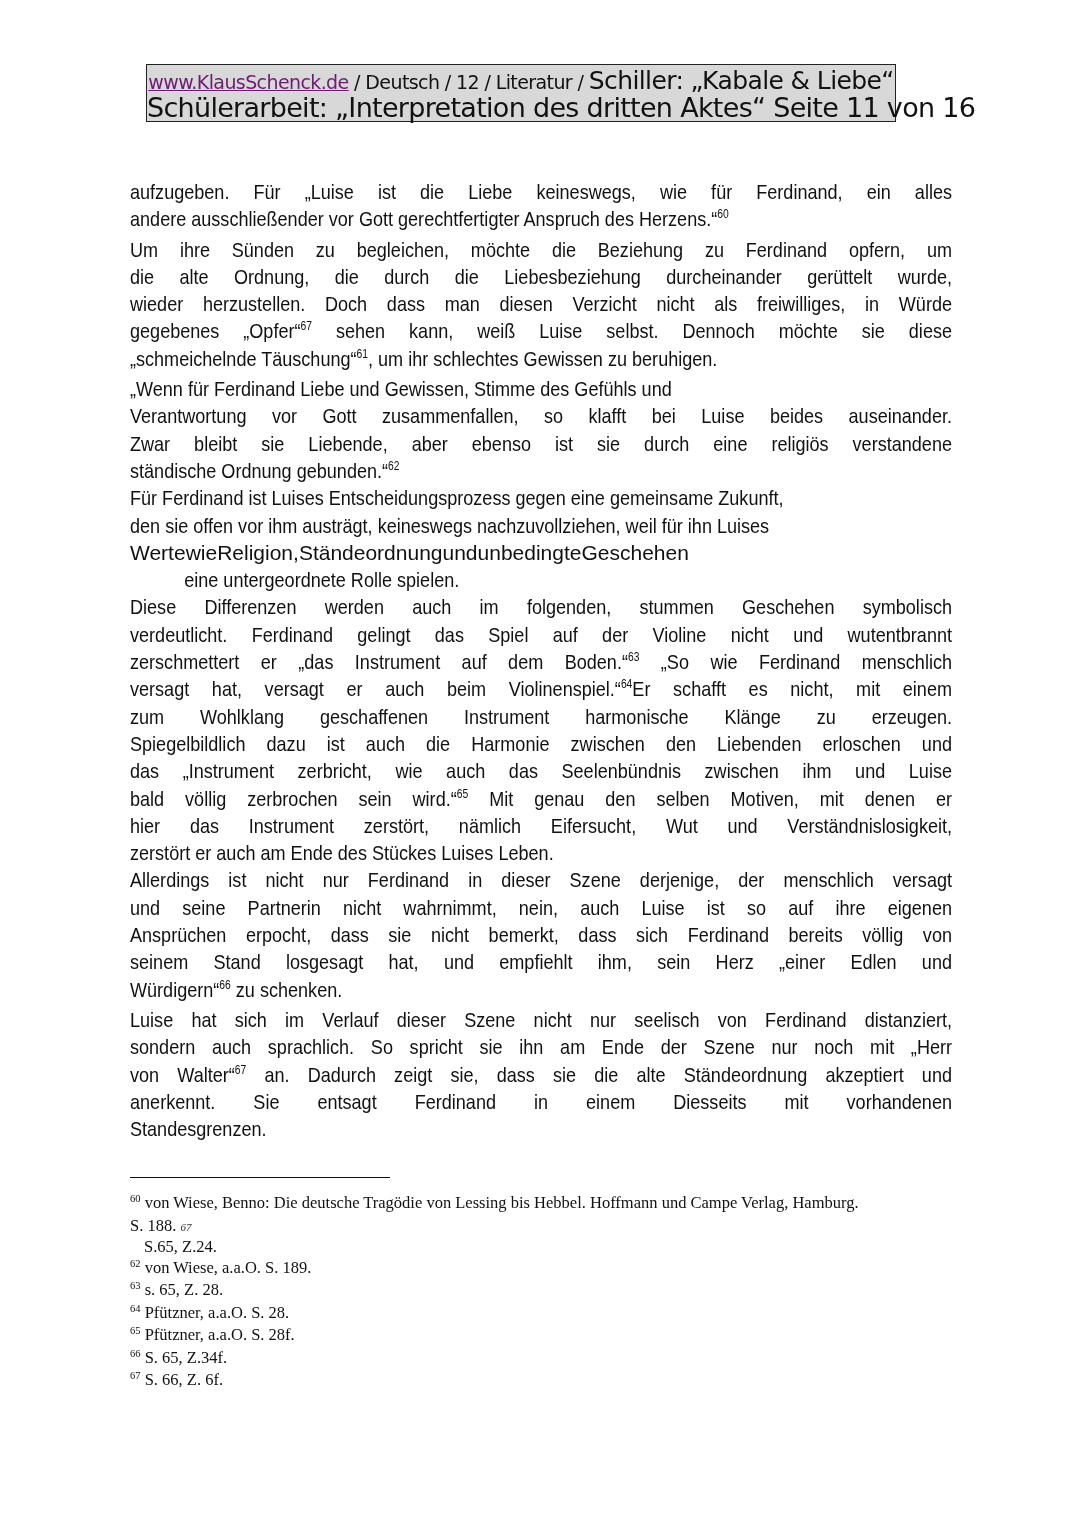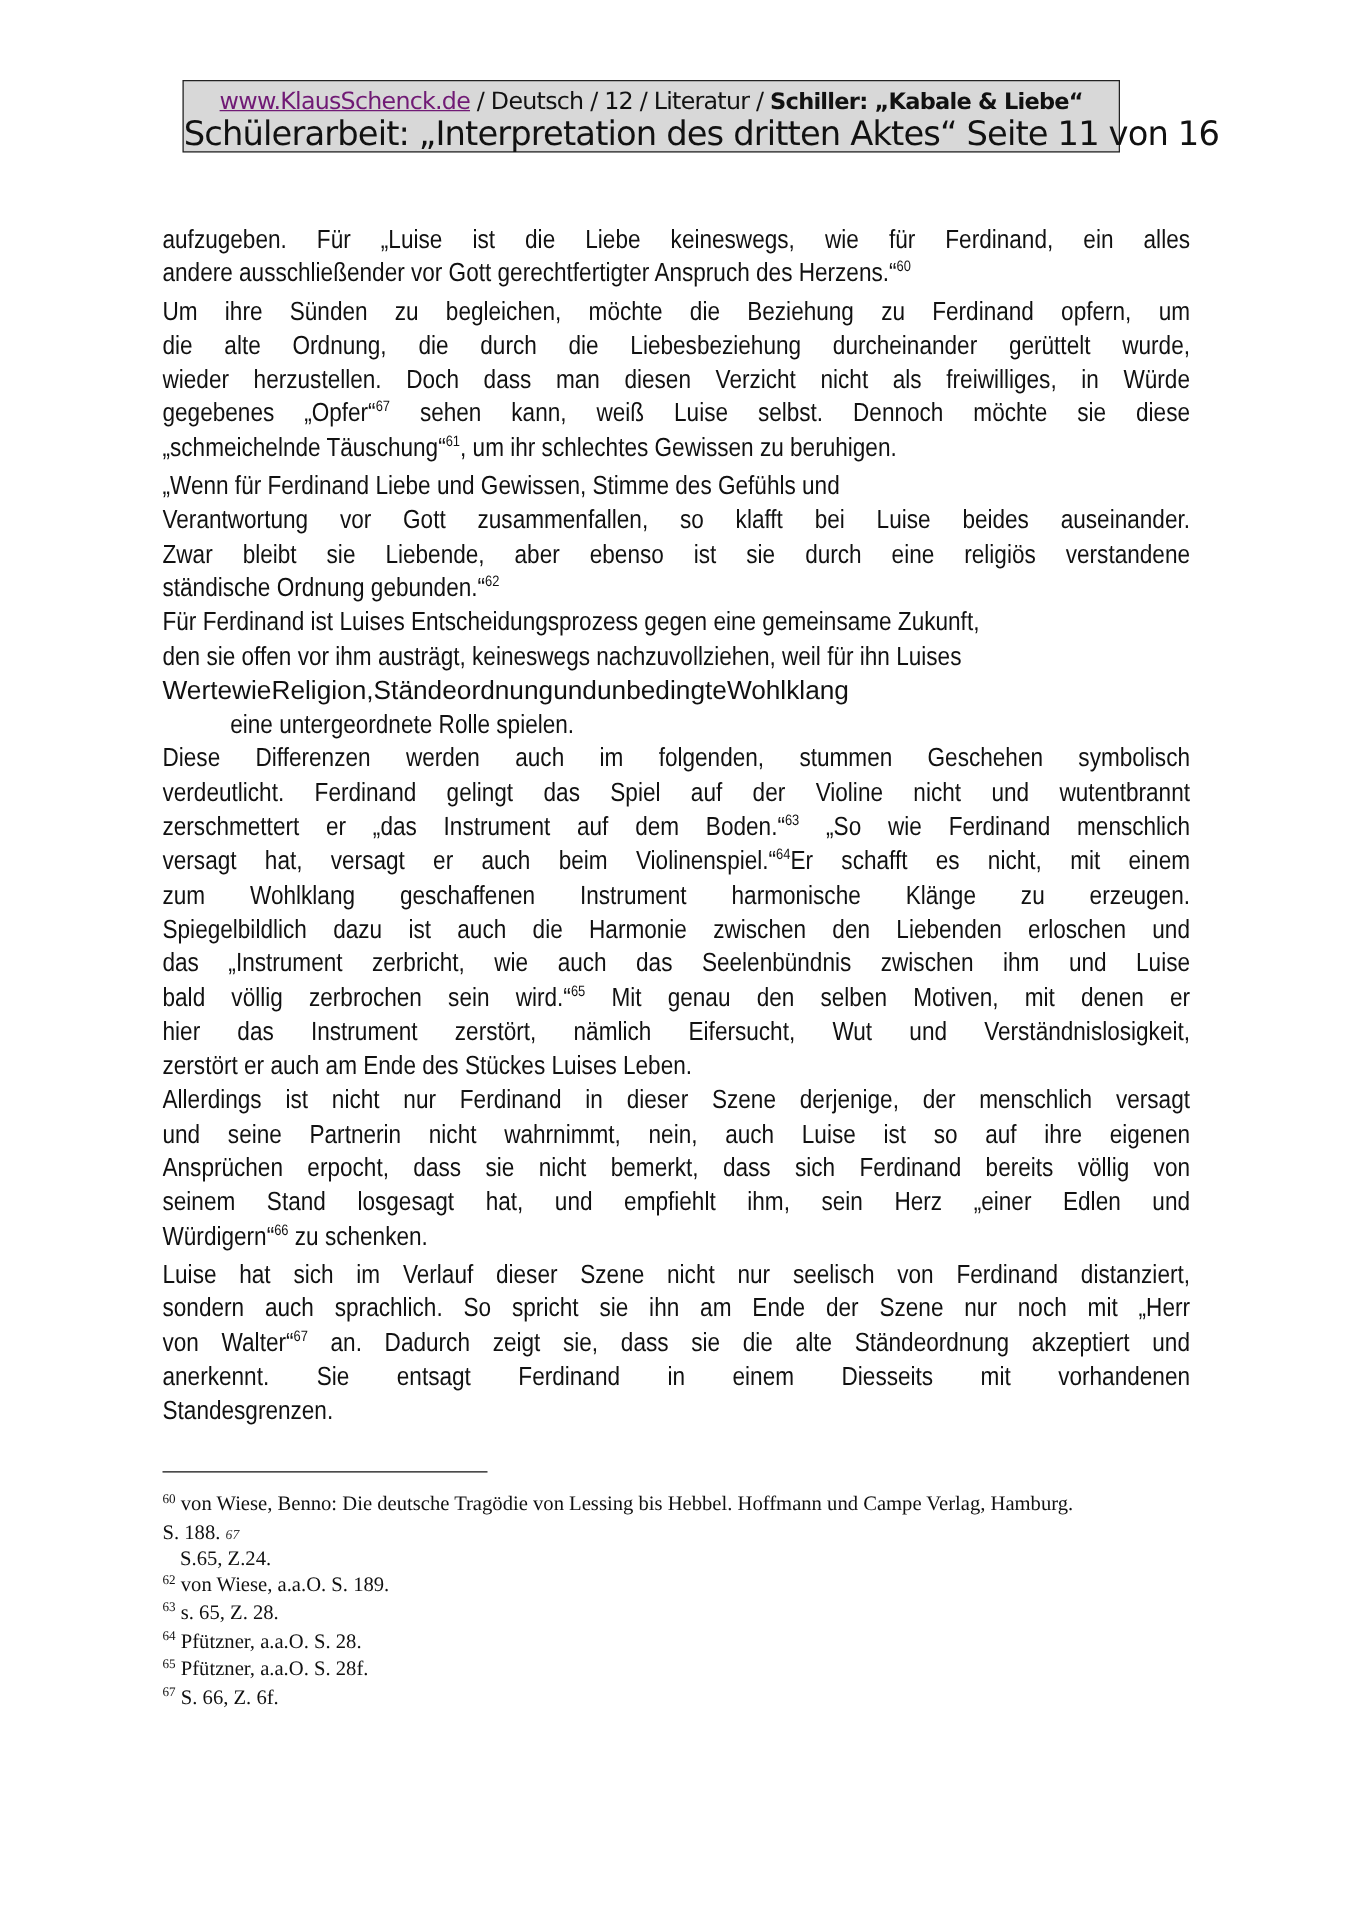--- a/index.html
+++ b/index.html
@@ -5,21 +5,21 @@
   html, body { margin: 0; padding: 0; background: #ffffff; }
   body { width: 1080px; height: 1528px; position: relative; overflow: hidden; }
   .header-box {
     position: absolute; left: 146px; top: 64px; width: 750px; height: 58px;
     background: #d8d8d8; border: 1.5px solid #222; box-sizing: border-box;
     font-family: "DejaVu Sans", sans-serif; color: #111; text-align: center;
   }
   .header-line1 { position: absolute; left: 0; right: 0; top: 3px; font-size: 19px; line-height: 26px; white-space: nowrap; letter-spacing: -0.6px; }
   .header-line2 { position: absolute; left: 0; right: 0; top: 29px; font-size: 27px; line-height: 28px; white-space: nowrap; letter-spacing: -0.7px; }
   .header-link { color: #701a75; text-decoration: underline; }
-  .header-bold { font-weight: bold; font-size: 18px; }
+  .header-bold { font-weight: normal; font-size: 25px; }
   .body-text {
     position: absolute; left: 130px; top: 158px; width: 822px;
     font-family: "Liberation Sans", sans-serif; font-size: 21px; color: #111; margin-top: 20px;
   }
   .line { display: block; height: 27.3px; line-height: 27.3px; white-space: nowrap; transform-origin: left center; }
   .line.j { text-align: justify; text-align-last: justify; }
   .para-gap { height: 3px; }
   sup.fn { font-size: 12px; line-height: 0; vertical-align: 8px; }
   .indent { padding-left: 63px; }
   .footnote-rule { position: absolute; left: 130px; top: 1177px; width: 260px; height: 0; border-top: 1.3px solid #111; }
@@ -66,21 +66,21 @@
     <div>
       <span class="line" style="display: block; transform: scaleX(0.86); width: 955.814px;"><span>Für Ferdinand ist Luises Entscheidungsprozess gegen eine gemeinsame Zukunft,</span></span>
       <span class="line" style="display: block; transform: scaleX(0.86); width: 955.814px;"><span>den sie offen vor ihm austrägt, keineswegs nachzuvollziehen, weil für ihn Luises</span></span>
       <span class="line" style="display: flex; justify-content: flex-start; width: 808px;">
         <span>Werte</span>
         <span>wie</span>
         <span>Religion,</span>
         <span>Ständeordnung</span>
         <span>und</span>
         <span>unbedingte</span>
-        <span>Wohlklang</span>
+        <span>Geschehen</span>
       </span>
       <span class="line indent" style="display: block; transform: scaleX(0.86); width: 955.814px;"><span>eine untergeordnete Rolle spielen.</span></span>
     </div>
     <div>
       <span class="line j" style="display: block; transform: scaleX(0.86); width: 955.814px; white-space: normal; overflow: hidden;"><span>Diese Differenzen werden auch im folgenden, stummen Geschehen symbolisch</span></span>
       <span class="line j" style="display: block; transform: scaleX(0.86); width: 955.814px; white-space: normal; overflow: hidden;"><span>verdeutlicht. Ferdinand gelingt das Spiel auf der Violine nicht und wutentbrannt</span></span>
       <span class="line j" style="display: block; transform: scaleX(0.86); width: 955.814px; white-space: normal; overflow: hidden;"><span>zerschmettert er „das Instrument auf dem Boden.“</span><sup class="fn">63</sup><span> „So wie Ferdinand menschlich</span></span>
       <span class="line j" style="display: block; transform: scaleX(0.86); width: 955.814px; white-space: normal; overflow: hidden;"><span>versagt hat, versagt er auch beim Violinenspiel.“</span><sup class="fn">64</sup><span>Er schafft es nicht, mit einem</span></span>
       <span class="line j" style="display: block; transform: scaleX(0.86); width: 955.814px; white-space: normal; overflow: hidden;"><span>zum Wohlklang geschaffenen Instrument harmonische Klänge zu erzeugen.</span></span>
       <span class="line j" style="display: block; transform: scaleX(0.86); width: 955.814px; white-space: normal; overflow: hidden;"><span>Spiegelbildlich dazu ist auch die Harmonie zwischen den Liebenden erloschen und</span></span>
@@ -108,14 +108,15 @@
 
 <div class="footnote-rule"></div>
 <div class="footnotes" id="footnotes">
     <span class="fline"><sup class="fnn">60</sup> <span>von Wiese, Benno: Die deutsche Tragödie von Lessing bis Hebbel. Hoffmann und Campe Verlag, Hamburg.</span></span>
     <span class="fline tight"><span>S. 188.</span> <span class="small67">67</span></span>
     <span class="fline tight fn-indent"><span>S.65, Z.24.</span></span>
     <span class="fline"><sup class="fnn">62</sup> <span>von Wiese, a.a.O. S. 189.</span></span>
     <span class="fline"><sup class="fnn">63</sup> <span>s. 65, Z. 28.</span></span>
     <span class="fline"><sup class="fnn">64</sup> <span>Pfützner, a.a.O. S. 28.</span></span>
     <span class="fline"><sup class="fnn">65</sup> <span>Pfützner, a.a.O. S. 28f.</span></span>
+    <span class="fline"><sup class="fnn">66</sup> <span>S. 65, Z.34f.</span></span>
     <span class="fline"><sup class="fnn">67</sup> <span>S. 66, Z. 6f.</span></span>
   </div>
 
 </body></html>

